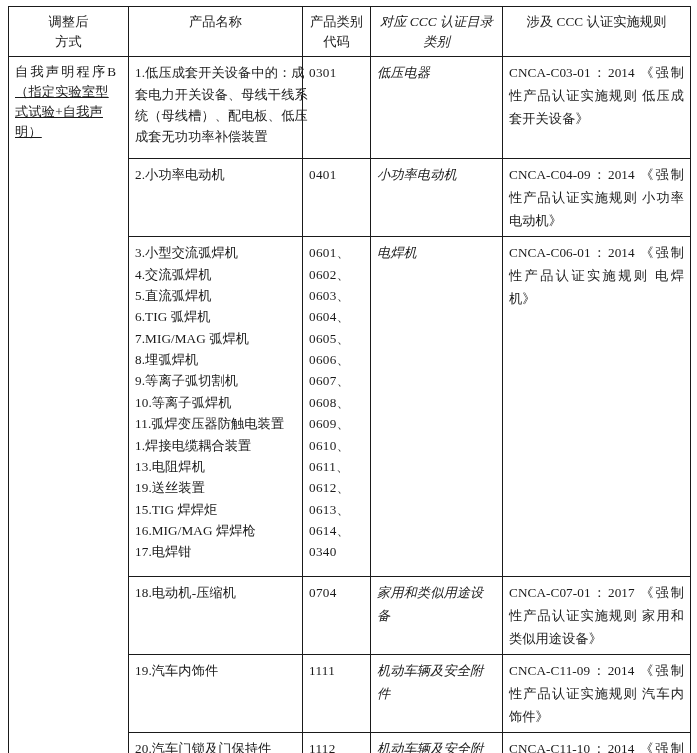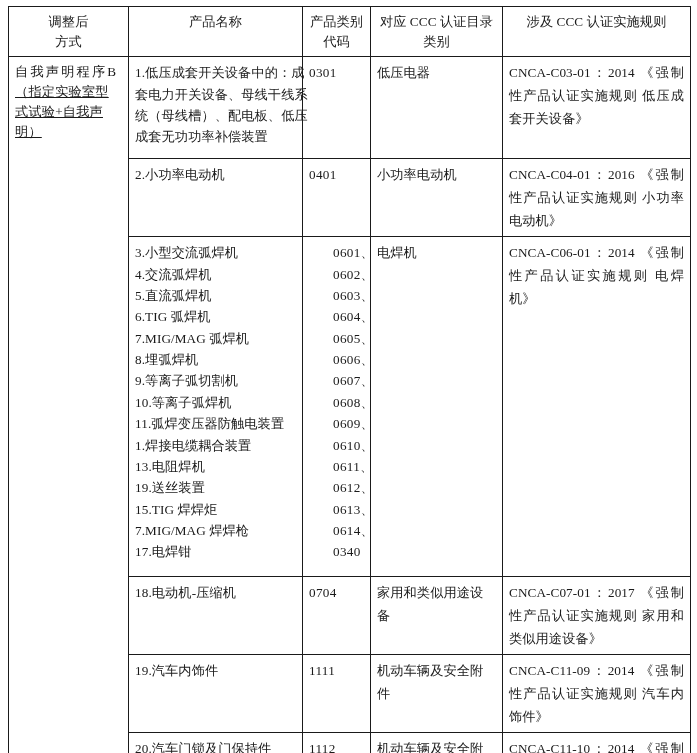--- a/index.html
+++ b/index.html
@@ -33,21 +33,21 @@
     padding: 5px 6px 4px 6px;
     font-weight: normal;
     font-size: 13.2px;
     line-height: 1.52;
     letter-spacing: 0.1px;
   }
   
   .c1 { width: 120px; }
   .c2 { width: 174px; }
   .c3 { width: 68px; }
-  .c4 { width: 132px; }
+  .c4 { width: 132px; font-style: italic; }
   .c5 { width: 188px; }
 
   thead td {
     text-align: center;
     vertical-align: middle;
     padding-top: 7px;
     padding-bottom: 7px;
     line-height: 1.55;
   }
   .hdr-txt { display: block; }
@@ -59,21 +59,21 @@
     padding-left: 14px;
     padding-right: 8px;
     line-height: 1.85;
   }
   .mode-title { display:block; letter-spacing: 2.2px; }
   .mode-sub   { display:block; letter-spacing: 0.2px; text-decoration: underline; }
 
   .prod-list { display: block; }
   .prod-line { display: block; white-space: nowrap; line-height: 1.62; }
 
-  .code-list { display: block; margin-left: 24px; }
+  .code-list { display: block; }
   .code-line { display: block; line-height: 1.62; letter-spacing: 0.3px; }
 
   .cat-text { display: block; line-height: 1.72; }
   .rule-text { display: block; line-height: 1.72; text-align: justify; text-justify: inter-ideograph; }
 
   td.col-code { letter-spacing: 0.3px; }
   td.col-cat  { line-height: 1.72; }
   td.col-rule { line-height: 1.72; }
 
   
@@ -150,41 +150,41 @@
             <span class="prod-line">2.小功率电动机</span>
           </span>
         </td>
         <td class="c3 col-code">
           <span class="code-line">0401</span>
         </td>
         <td class="c4 col-cat">
           <span class="cat-text">小功率电动机</span>
         </td>
         <td class="c5 col-rule">
-          <span class="rule-text">CNCA-C04-01：2016 《强制性产品认证实施规则 小功率电动机》</span>
+          <span class="rule-text">CNCA-C04-09：2014 《强制性产品认证实施规则 小功率电动机》</span>
         </td>
       </tr>
 
       <tr class="r3">
         <td class="c2 col-prod">
           <span class="prod-list">
             <span class="prod-line">3.小型交流弧焊机</span>
             <span class="prod-line">4.交流弧焊机</span>
             <span class="prod-line">5.直流弧焊机</span>
             <span class="prod-line">6.TIG 弧焊机</span>
             <span class="prod-line">7.MIG/MAG 弧焊机</span>
             <span class="prod-line">8.埋弧焊机</span>
             <span class="prod-line">9.等离子弧切割机</span>
             <span class="prod-line">10.等离子弧焊机</span>
             <span class="prod-line">11.弧焊变压器防触电装置</span>
             <span class="prod-line">1.焊接电缆耦合装置</span>
             <span class="prod-line">13.电阻焊机</span>
             <span class="prod-line">19.送丝装置</span>
             <span class="prod-line">15.TIG 焊焊炬</span>
-            <span class="prod-line">7.MIG/MAG 焊焊枪</span>
+            <span class="prod-line">16.MIG/MAG 焊焊枪</span>
             <span class="prod-line">17.电焊钳</span>
           </span>
         </td>
         <td class="c3 col-code">
           <span class="code-list">
             <span class="code-line">0601、</span>
             <span class="code-line">0602、</span>
             <span class="code-line">0603、</span>
             <span class="code-line">0604、</span>
             <span class="code-line">0605、</span>

